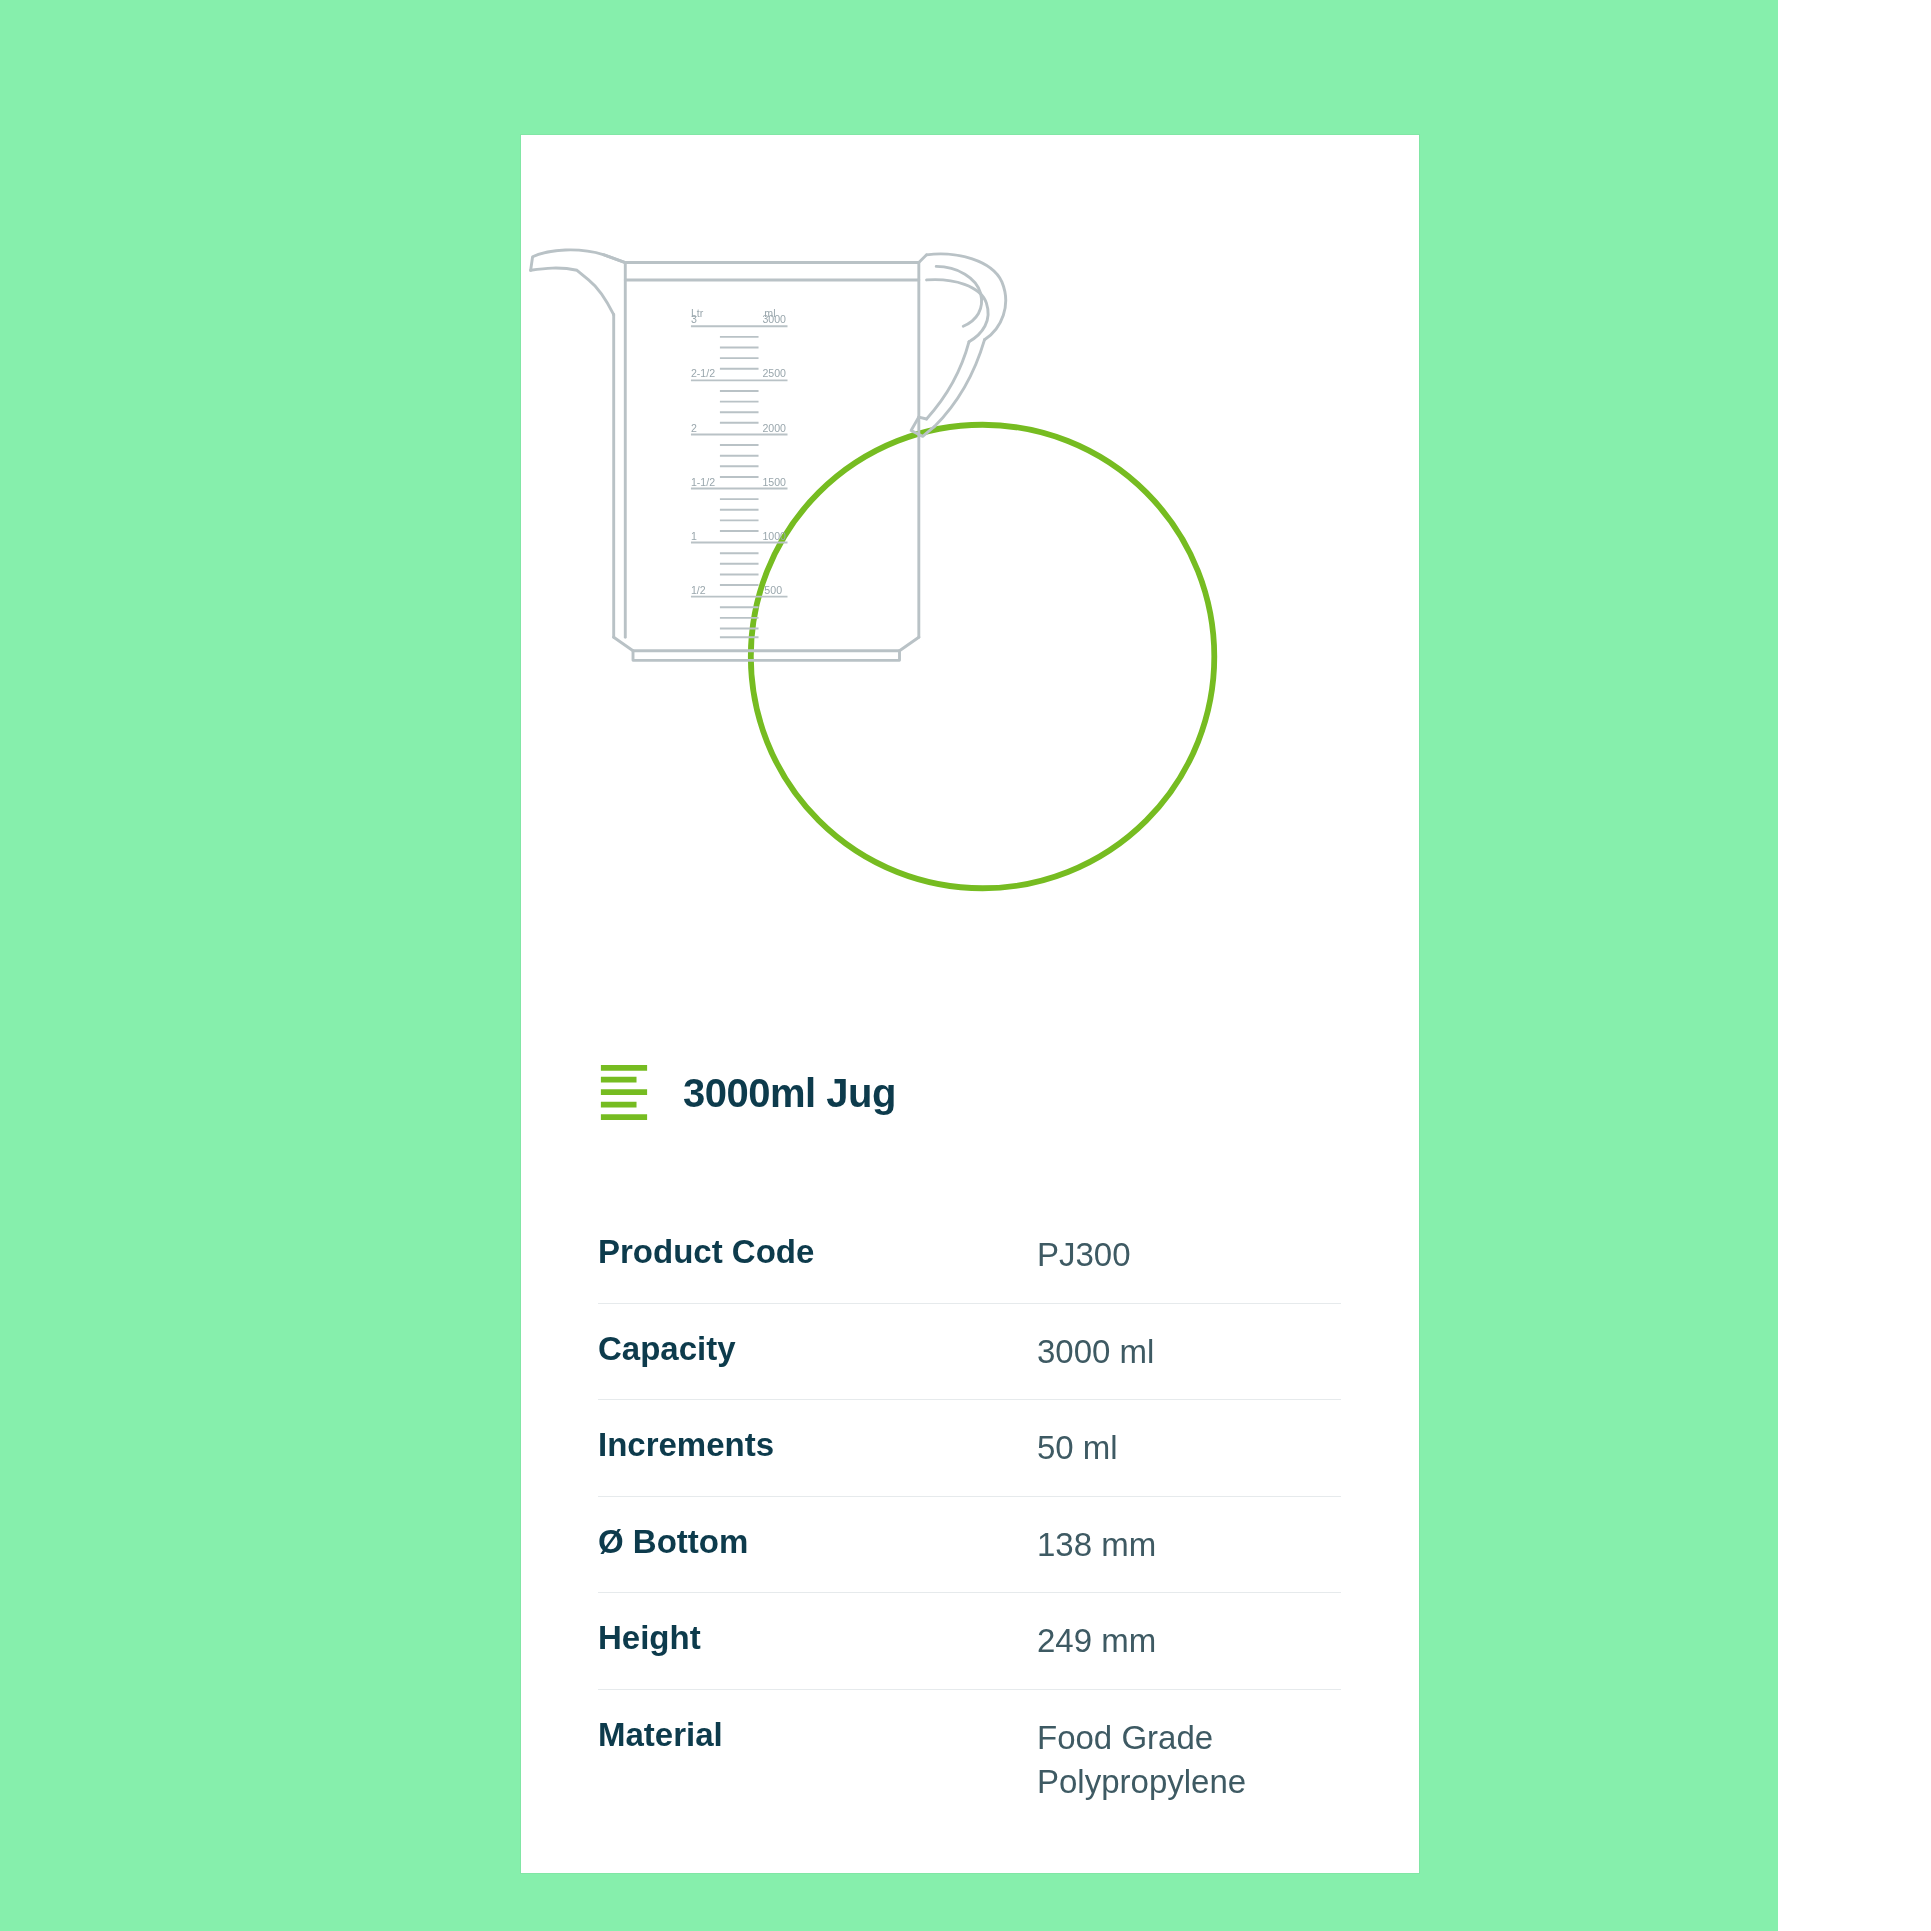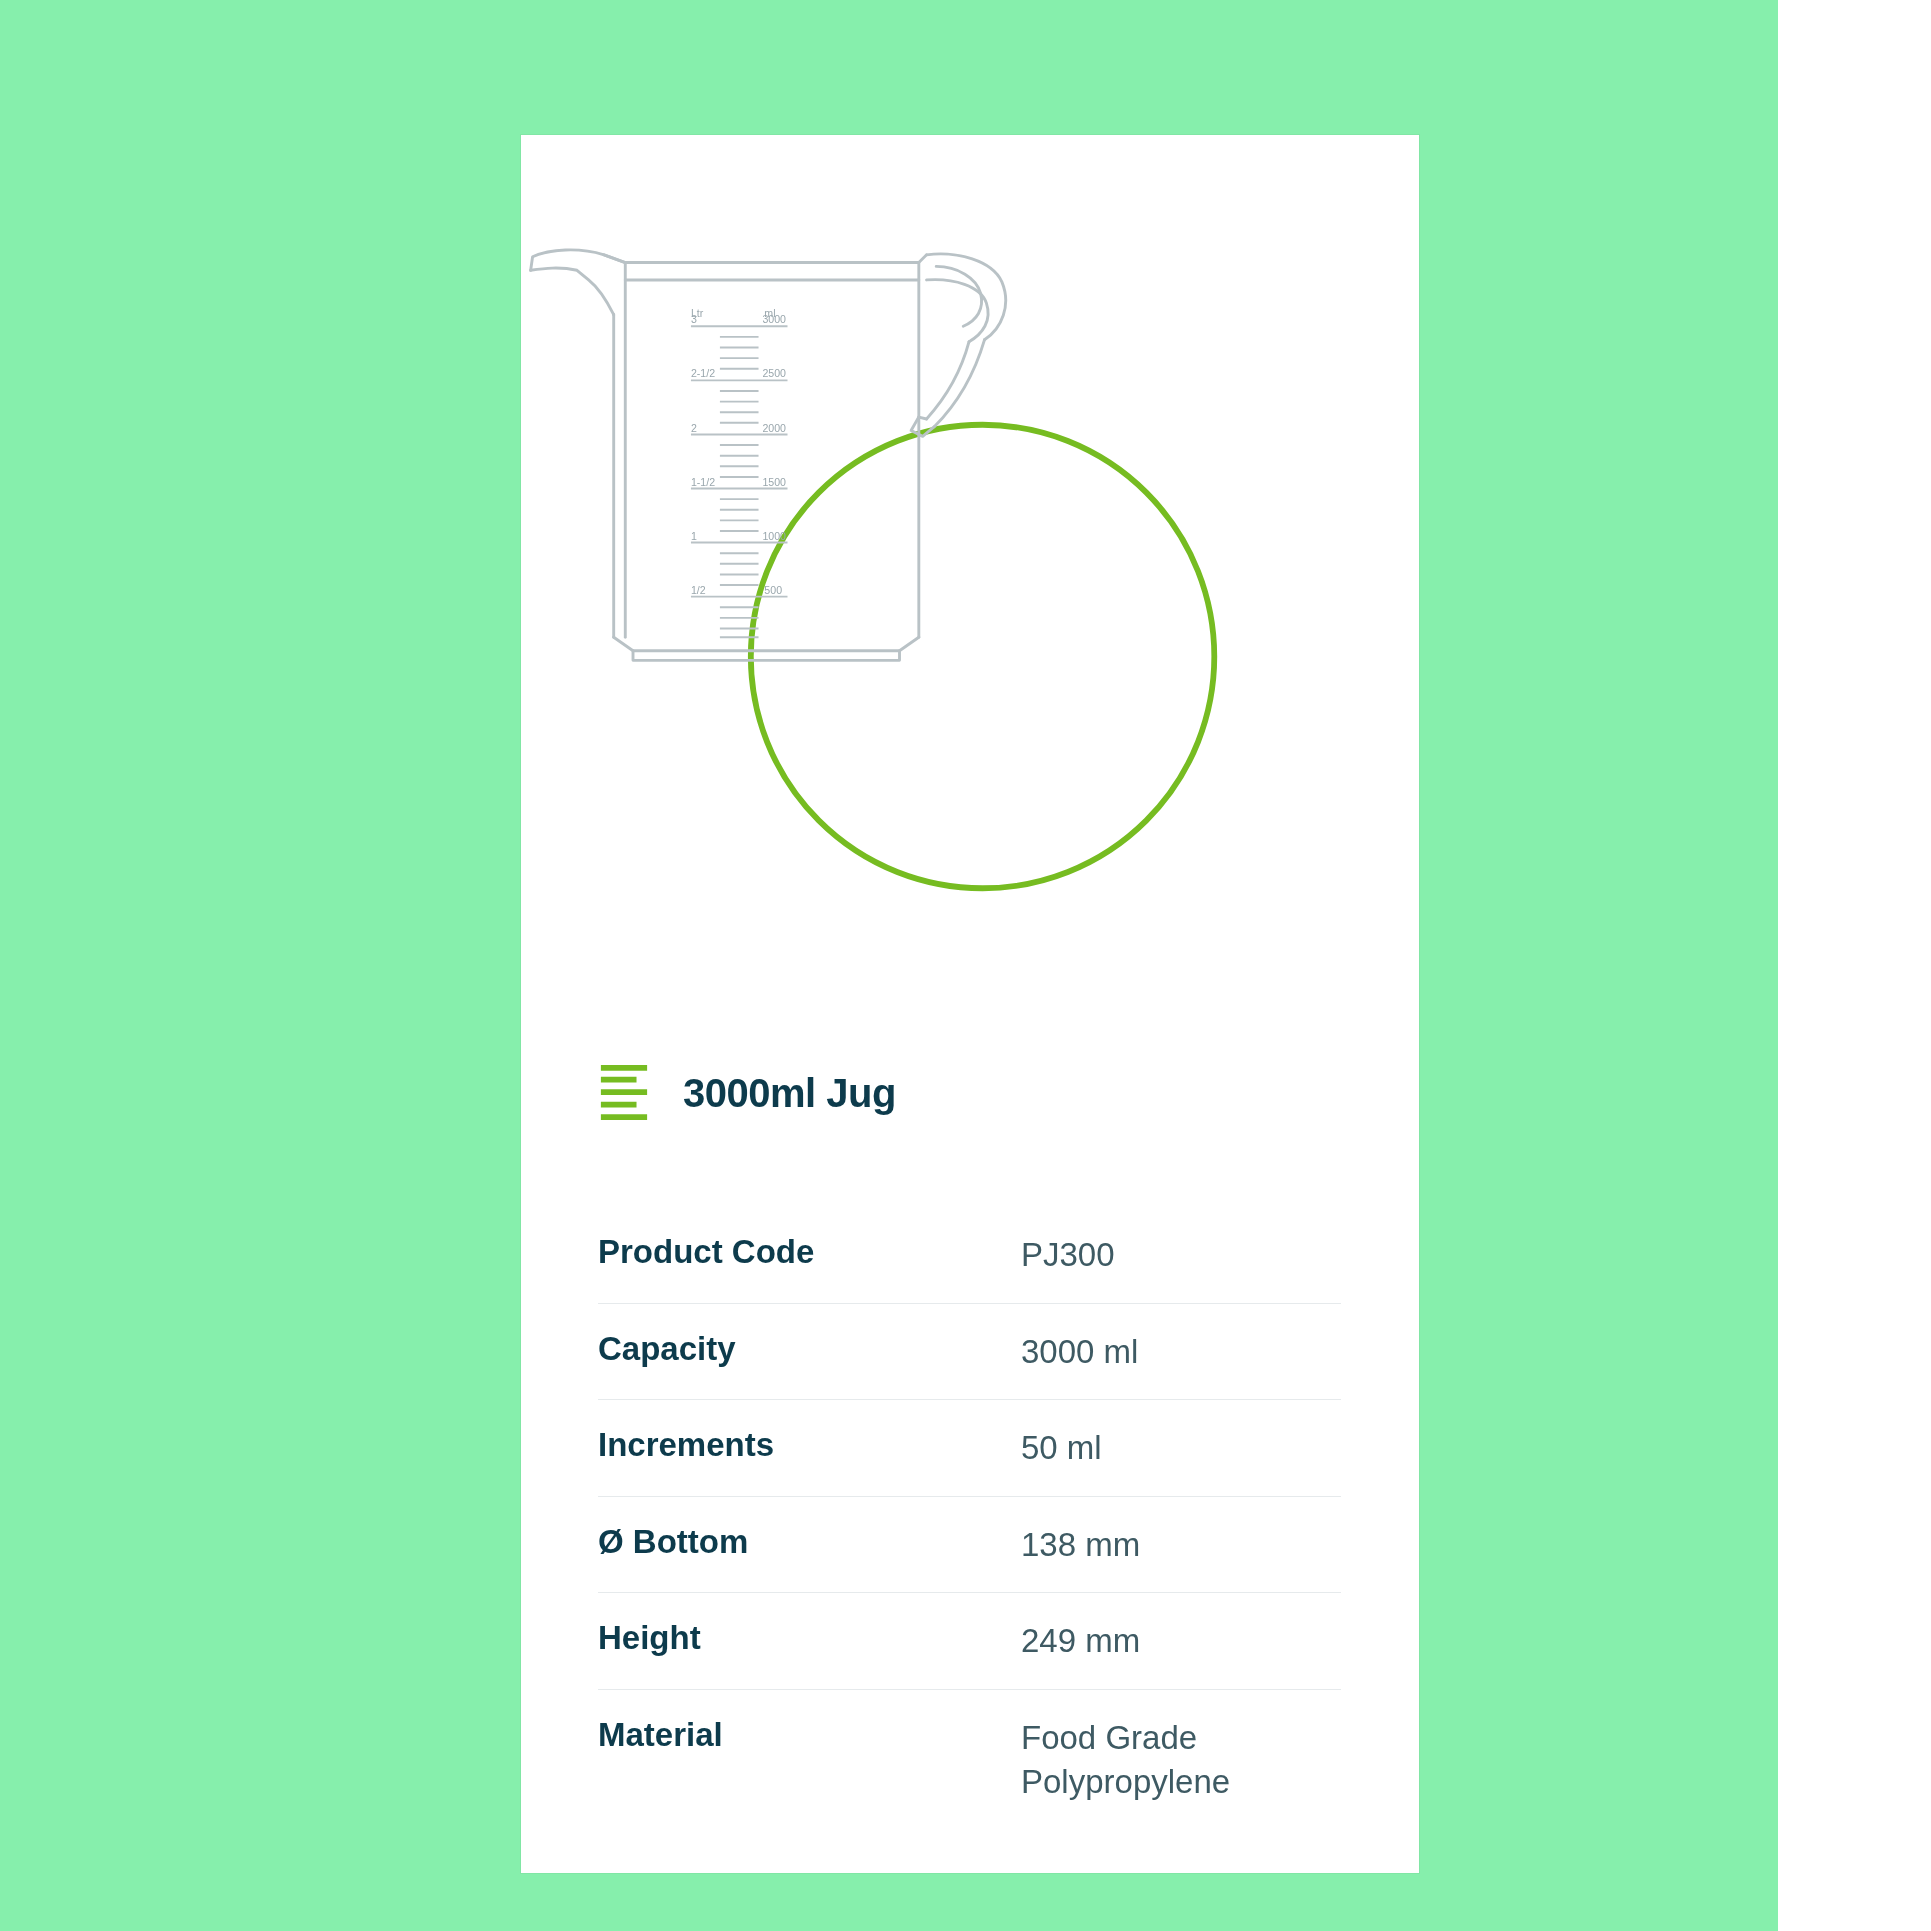--- a/index.html
+++ b/index.html
@@ -77,20 +77,21 @@
     left: 77px;
     top: 1072px;
     width: 743px;
   }
 
   .spec-row {
     display: flex;
     align-items: flex-start;
     border-bottom: 1.9px solid #e6eaec;
     padding: 26px 0 25px 0;
+    gap: 16px;
   }
   .spec-row.last {
     border-bottom: none;
   }
 
   .spec-label {
     width: 406px;
     flex: none;
     font-size: 33px;
     font-weight: bold;

